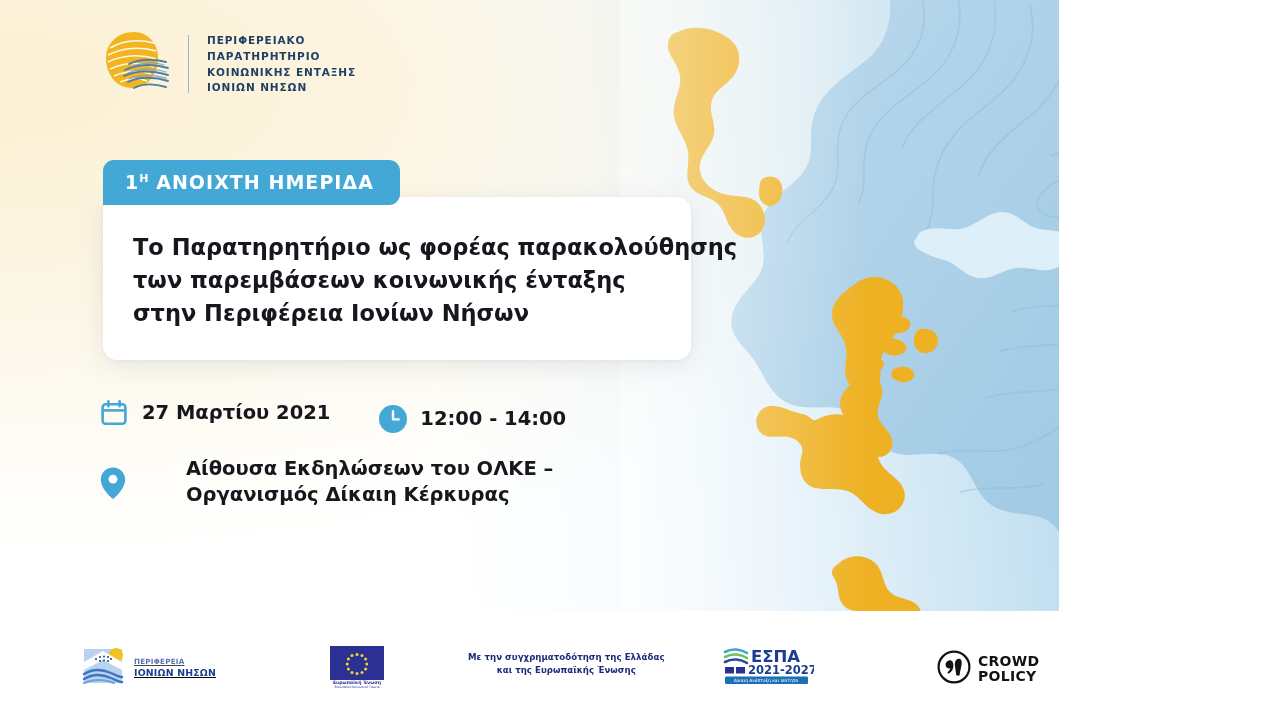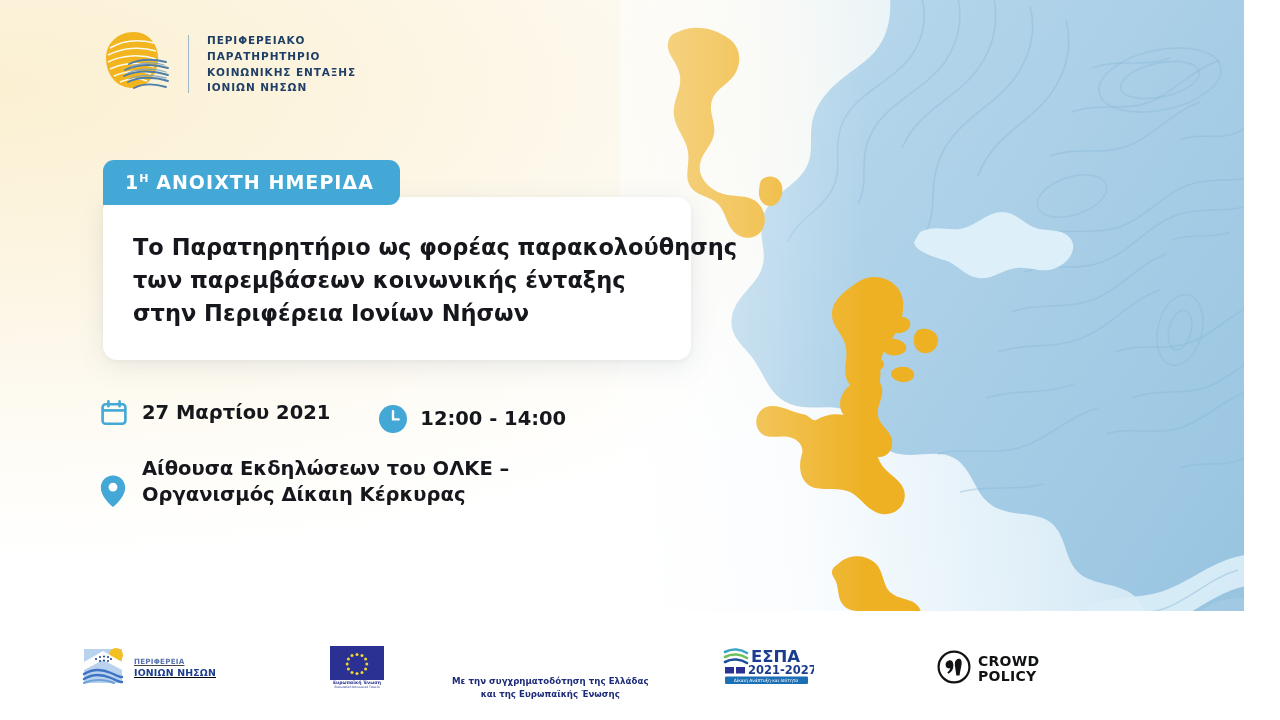--- a/index.html
+++ b/index.html
@@ -5,21 +5,21 @@
 <style>
   * { margin:0; padding:0; box-sizing:border-box; }
   html,body { width:1280px; height:720px; overflow:hidden; }
   body {
     font-family: "DejaVu Sans", "Liberation Sans", sans-serif;
     background:#ffffff;
   }
 
   #poster {
     position:relative;
-    width:1244px;
+    width:1059px;
     height:720px;
     overflow:hidden;
     background:#ffffff;
   }
 
   
   .bg-base{
     position:absolute; left:0; top:0; width:1280px; height:720px;
     background:
       radial-gradient(120% 95% at 0% 12%, #fbf0d2 0%, #fcf4df 22%, #fdf9ee 42%, #fefdf9 58%, #ffffff 70%),
@@ -88,21 +88,21 @@
   }
   .title-card .line{
     font-size:22.5px; line-height:1.46;
     color:#15171c; font-weight:700; white-space:nowrap;
   }
 
   
   .meta{
     position:absolute; left:100px; top:392px; width:560px;
   }
-  .meta-row{ display:flex; align-items:flex-end; }
+  .meta-row{ display:flex; align-items:center;gap:44px; }
   .meta-row.when{ gap:0; align-items:center; margin-bottom:20px; }
 
   .ic{ flex:0 0 auto; display:block; }
   .icon-slot{ width:42px; display:flex; justify-content:flex-start; align-items:center; }
 
   .meta-txt{
     font-size:19.5px; color:#15171c; font-weight:600; line-height:1.36;
     white-space:nowrap;
   }
   .time-group{ display:flex; align-items:center; margin-left:48px;margin-top:12px; }
@@ -112,21 +112,21 @@
   .venue .v-line.sub{ font-weight:400; font-size:18.5px; }
 
   
   .foot-logos{
     position:absolute; left:0; bottom:0; width:1280px; height:108px;
     display:flex; align-items:center;
   }
   .fl{ position:absolute; display:flex; align-items:center; }
   .fl-pin   { left:81px;  top:32px;text-decoration:underline; }
   .fl-eu    { left:330px; top:34px; }
-  .fl-eutxt { left:452px; top:39px;margin-top:24px; }
+  .fl-eutxt { left:468px; top:39px; }
   .fl-espa  { left:722px; top:32px; }
   .fl-cp    { left:937px; top:38px; }
 
   .eu-text{
     font-size:8.6px; line-height:1.5; color:#1d2b7a; font-weight:700;
     text-align:center; letter-spacing:.005em; white-space:nowrap;
   }
   .cp-text{
     font-size:14px; font-weight:800; line-height:1.06; color:#111214;
     letter-spacing:.02em; margin-left:7px;

